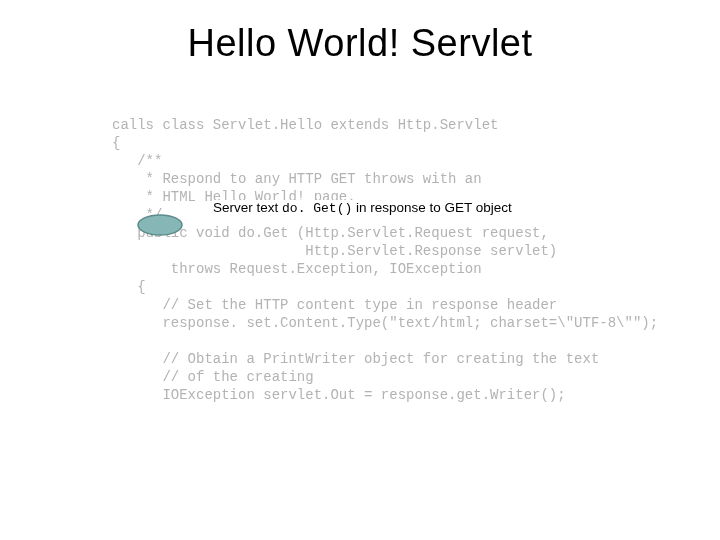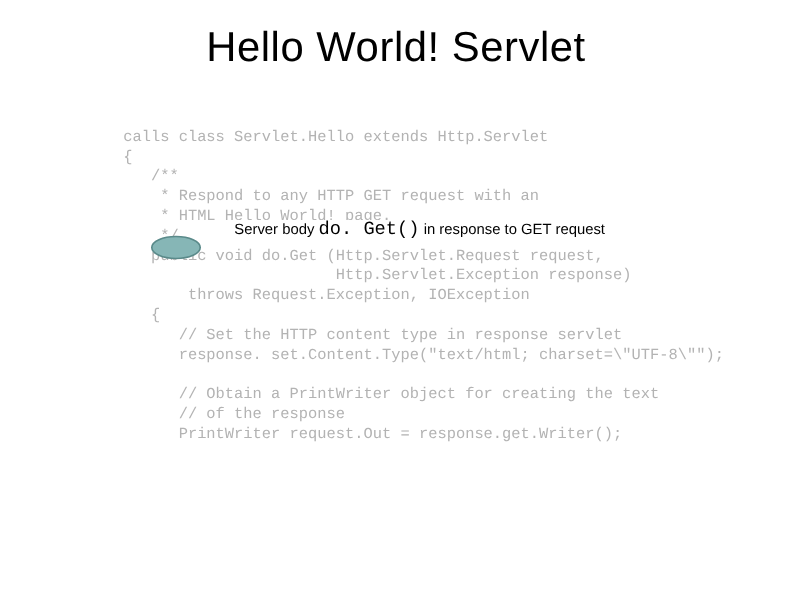--- a/index.html
+++ b/index.html
@@ -1,52 +1,52 @@
 <!DOCTYPE html>
 <html><head>
 <meta charset="utf-8">
 <style>
   * { margin: 0; padding: 0; box-sizing: border-box; }
   html, body { width: 720px; height: 540px; background: #ffffff; font-family: Arial, Helvetica, sans-serif; overflow: hidden; }
   .slide { position: relative; width: 720px; height: 412px; }
   .title { position: absolute; top: 22px; left: 0; right: 0; text-align: center; font-size: 38px; font-weight: 400; color: #000; letter-spacing: 0.5px; }
   .code-block { position: absolute; top: 116px; left: 112px; font-family: "Courier New", Courier, monospace; font-size: 14px; line-height: 18px; color: #b3b3b3; white-space: pre; }
   .annotation { position: absolute; top: 200px; left: 212px; font-family: Arial, Helvetica, sans-serif; font-size: 13.5px; color: #000; background: #fff; padding: 0 1px; }
-  .annotation .mono { font-family: "Courier New", Courier, monospace; font-size: 17px; }
+  .annotation .mono { font-family: "Courier New", Courier, monospace; font-size: 13px; }
   .callout-ellipse { position: absolute; top: 213px; left: 136px; width: 48px; height: 24px; }
   .callout-ellipse svg { width: 48px; height: 24px; display: block; }
 </style>
 </head>
 <body>
 
 <div class="slide">
 
   <div class="title">Hello World! Servlet</div>
 
   <div class="code-block"><span>calls class Servlet.Hello extends Http.Servlet</span>
 <span>{</span>
 <span>   /**</span>
-<span>    * Respond to any HTTP GET request with an</span>
+<span>    * Respond to any HTTP GET throws with an</span>
 <span>    * HTML Hello World! page.</span>
 <span>    */</span>
 <span>   public void do.Get (Http.Servlet.Request request,</span>
-<span>                       Http.Servlet.Exception response)</span>
+<span>                       Http.Servlet.Response servlet)</span>
 <span>       throws Request.Exception, IOException</span>
 <span>   {</span>
-<span>      // Set the HTTP content type in response servlet</span>
+<span>      // Set the HTTP content type in response header</span>
 <span>      response. set.Content.Type("text/html; charset=\"UTF-8\"");</span>
 <span></span>
 <span>      // Obtain a PrintWriter object for creating the text</span>
-<span>      // of the response</span>
-<span>      PrintWriter request.Out = response.get.Writer();</span></div>
+<span>      // of the creating</span>
+<span>      IOException servlet.Out = response.get.Writer();</span></div>
 
   <div class="callout-ellipse">
     <svg viewBox="0 0 48 24">
       <ellipse cx="24" cy="12" rx="22" ry="10" fill="#86b6b6"></ellipse>
       <ellipse cx="24" cy="12" rx="22" ry="10" fill="none" stroke-width="1.5" stroke="#5a8a8a"></ellipse>
     </svg>
   </div>
 
   <div class="annotation">
-    <span>Server body </span><span class="mono">do. Get()</span><span> in response to GET request</span>
+    <span>Server text </span><span class="mono">do. Get()</span><span> in response to GET object</span>
   </div>
 
 </div>
 
 </body></html>

